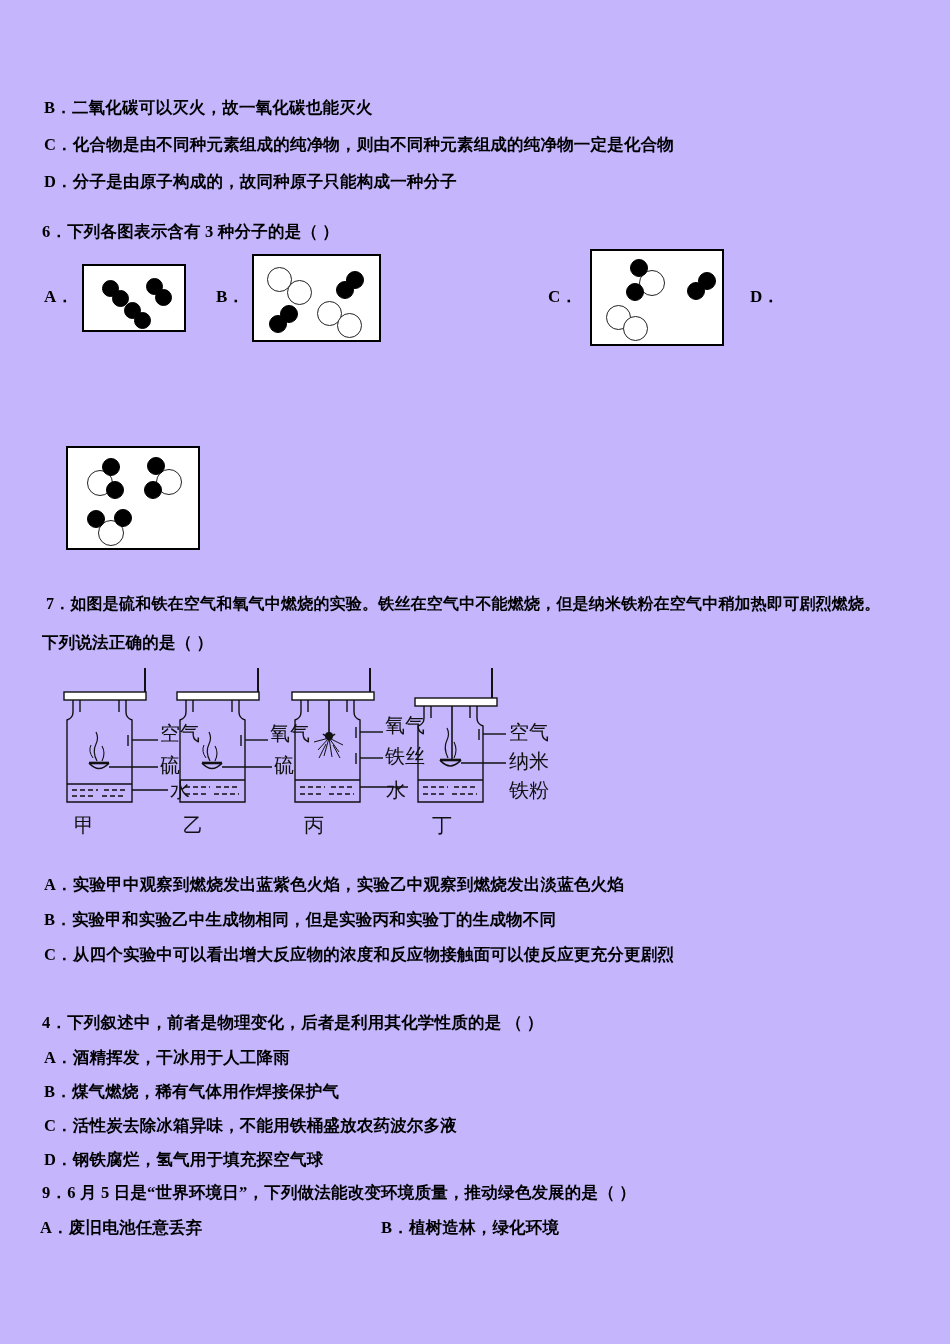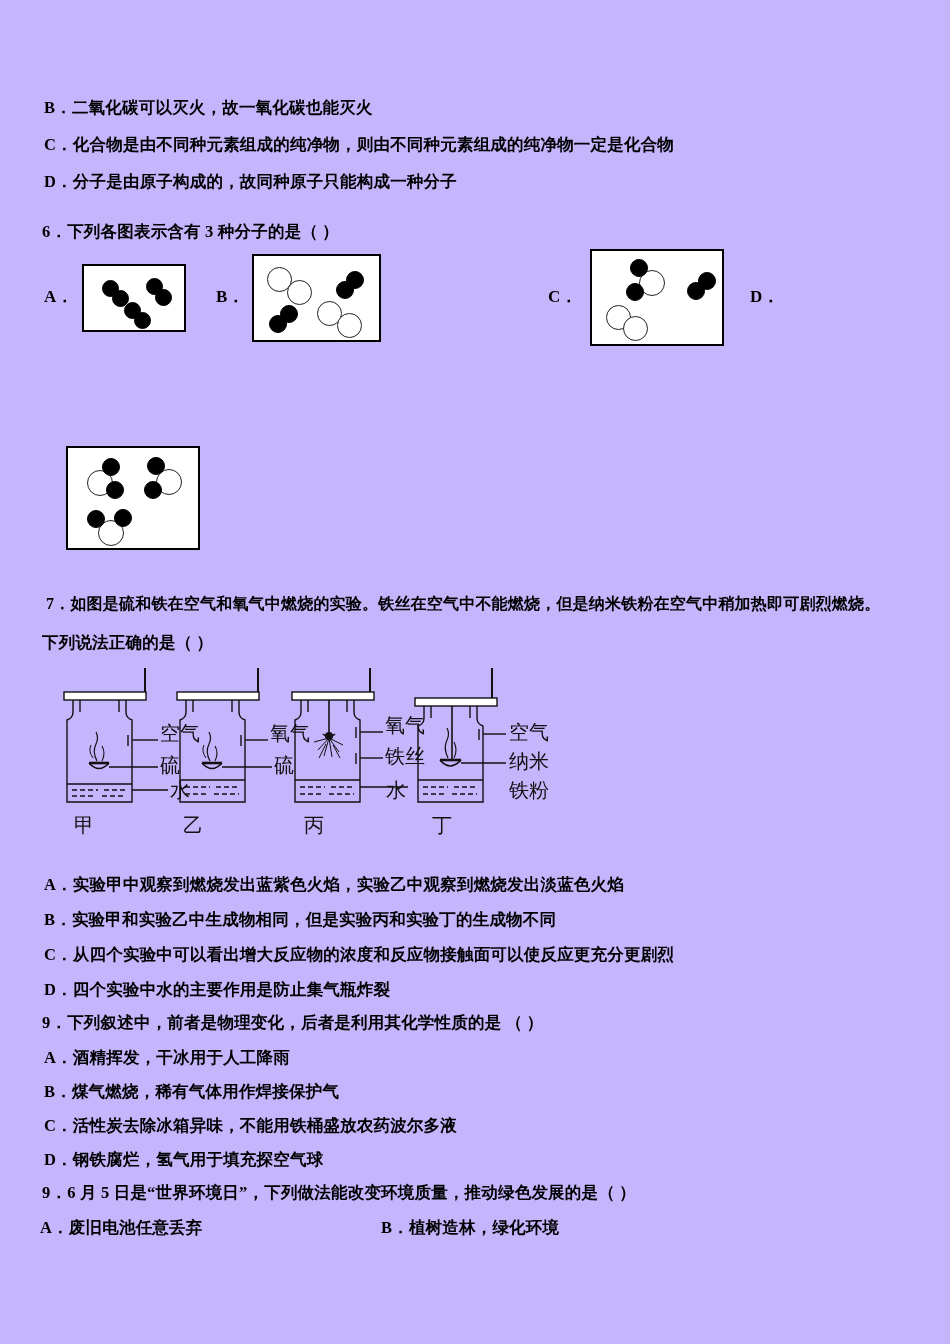--- a/index.html
+++ b/index.html
@@ -313,25 +313,22 @@
 
   <div class="opt-line" style="left:44px; top:874px;">
     <span class="opt-label">A．</span><span>实验甲中观察到燃烧发出蓝紫色火焰，实验乙中观察到燃烧发出淡蓝色火焰</span>
   </div>
   <div class="opt-line" style="left:44px; top:909px;">
     <span class="opt-label">B．</span><span>实验甲和实验乙中生成物相同，但是实验丙和实验丁的生成物不同</span>
   </div>
   <div class="opt-line" style="left:44px; top:944px;">
     <span class="opt-label">C．</span><span>从四个实验中可以看出增大反应物的浓度和反应物接触面可以使反应更充分更剧烈</span>
   </div>
-  <div class="opt-line" style="left:44px; top:979px;">
-    <span class="opt-label">D．</span><span>四个实验中水的主要作用是防止集气瓶炸裂</span>
-  </div>
-
-  <div class="q-line" style="left:42px; top:1012px;">9．下列叙述中，前者是物理变化，后者是利用其化学性质的是 （   ）</div>
+
+  <div class="q-line" style="left:42px; top:1012px;">4．下列叙述中，前者是物理变化，后者是利用其化学性质的是 （   ）</div>
   <div class="opt-line" style="left:44px; top:1047px;">
     <span class="opt-label">A．</span><span>酒精挥发，干冰用于人工降雨</span>
   </div>
   <div class="opt-line" style="left:44px; top:1081px;">
     <span class="opt-label">B．</span><span>煤气燃烧，稀有气体用作焊接保护气</span>
   </div>
   <div class="opt-line" style="left:44px; top:1115px;">
     <span class="opt-label">C．</span><span>活性炭去除冰箱异味，不能用铁桶盛放农药波尔多液</span>
   </div>
   <div class="opt-line" style="left:44px; top:1149px;">

